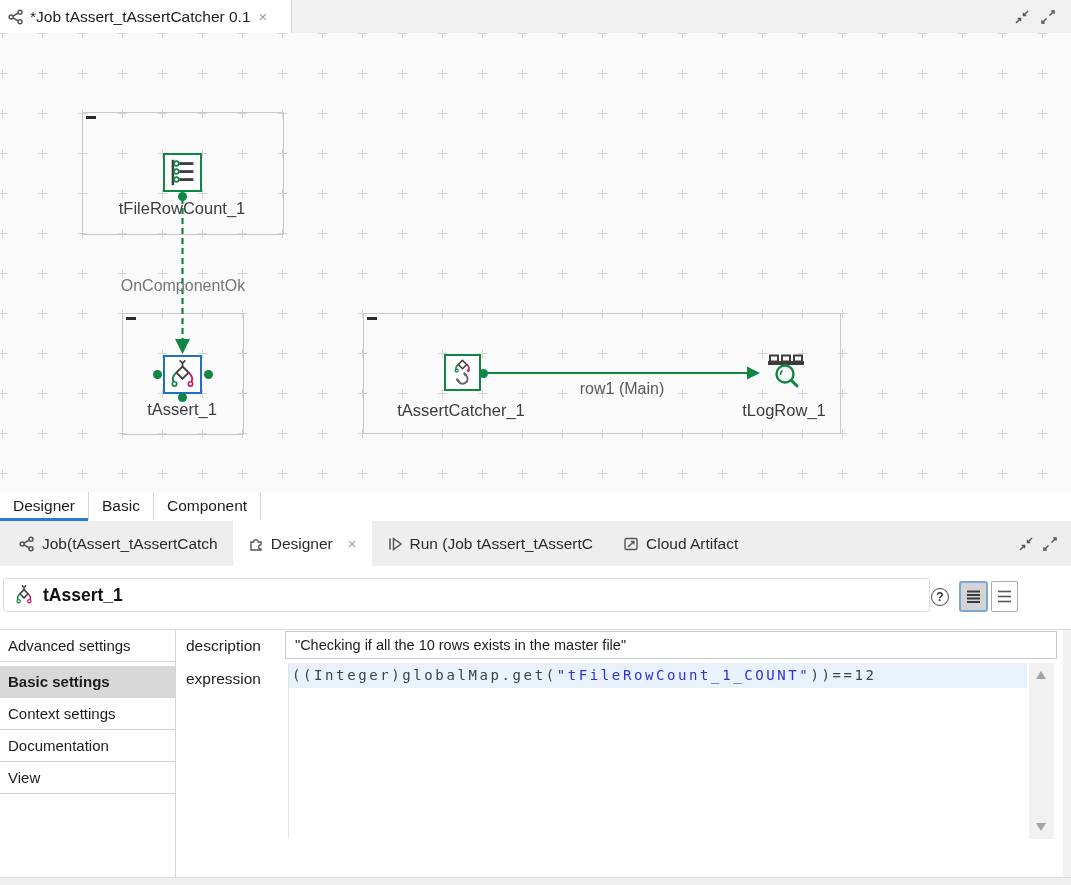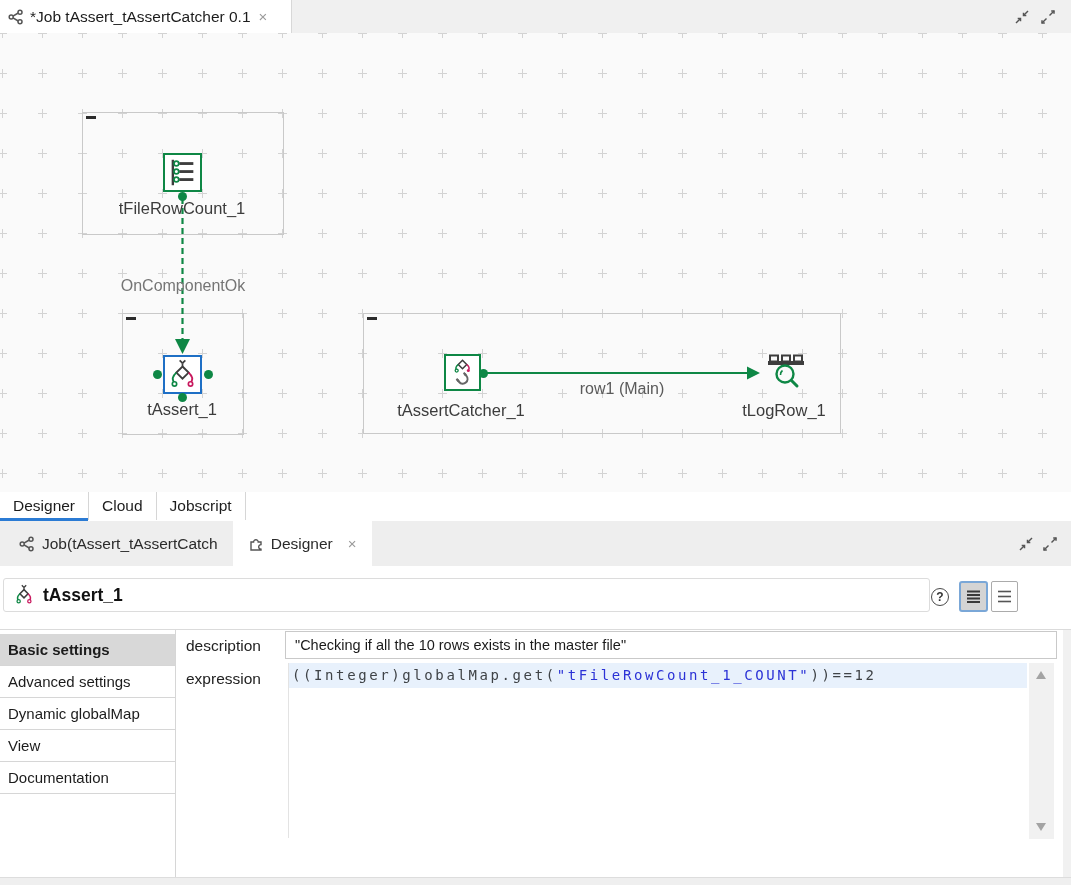--- a/index.html
+++ b/index.html
@@ -534,24 +534,24 @@
     </div>
     <div class="clabel" style="left:784px; top:368px;">tLogRow_1</div>
   </div>
 
   <div class="dtabs">
     <div class="dtab">
       <span>Designer</span>
       <span class="underline"></span>
     </div>
     <div class="dtab">
-      <span>Cloud</span>
+      <span>Basic</span>
     </div>
     <div class="dtab">
-      <span>Jobscript</span>
+      <span>Component</span>
     </div>
   </div>
 
   <div class="ptabbar">
     <div class="ptab">
       <span style="display:flex;">
         <svg width="16" height="16" viewBox="0 0 16 16" fill="none" stroke="#555" stroke-width="1.5">
           <circle cx="3.2" cy="8" r="2"></circle>
             <circle cx="12" cy="3.2" r="2"></circle>
             <circle cx="12" cy="12.8" r="2"></circle>
@@ -562,20 +562,39 @@
       <span>Job(tAssert_tAssertCatch</span>
     </div>
     <div class="ptab active">
       <span style="display:flex;">
         <svg width="16" height="16" viewBox="0 0 16 16" fill="none" stroke="#555" stroke-width="1.4">
           <path d="M3,6 h2.6 a2.3,2.3 0 1 1 4.6,0 H13 v2.6 a2.3,2.3 0 1 0 0,4.6 V14 H3 z"></path>
         </svg>
       </span>
       <span>Designer</span>
       <span class="tabclose">×</span>
+    </div>
+    <div class="ptab">
+      <span style="display:flex;">
+        <svg width="16" height="16" viewBox="0 0 16 16" fill="none" stroke="#555" stroke-width="1.5">
+          <line x1="3" y1="2.5" x2="3" y2="13.5"></line>
+          <polygon points="6.5,2.5 14,8 6.5,13.5"></polygon>
+        </svg>
+      </span>
+      <span>Run (Job tAssert_tAssertC</span>
+    </div>
+    <div class="ptab">
+      <span style="display:flex;">
+        <svg width="16" height="16" viewBox="0 0 16 16" fill="none" stroke="#555" stroke-width="1.4">
+          <rect x="2" y="2.5" width="12" height="11" rx="1.5"></rect>
+          <line x1="5" y1="11" x2="10.8" y2="5.4"></line>
+          <polyline points="7.8,5.4 10.8,5.4 10.8,8.4"></polyline>
+        </svg>
+      </span>
+      <span>Cloud Artifact</span>
     </div>
     <span class="pwinctl" style="right:36px;">
       <svg width="18" height="18" viewBox="0 0 18 18" fill="none" stroke="#555" stroke-width="1.5">
         <line x1="15" y1="3" x2="10.5" y2="7.5"></line>
           <polyline points="10.5,4.7 10.5,7.5 13.3,7.5"></polyline>
         <line x1="3" y1="15" x2="7.5" y2="10.5"></line>
           <polyline points="7.5,13.3 7.5,10.5 4.7,10.5"></polyline>
       </svg>
     </span>
     <span class="pwinctl" style="right:12px;">
@@ -617,25 +636,25 @@
     <span class="toggle2">
       <svg width="17" height="17" viewBox="0 0 17 17" stroke="#555" stroke-width="1.6">
         <line x1="2" y1="3.5" x2="15" y2="3.5"></line>
           <line x1="2" y1="8.5" x2="15" y2="8.5"></line>
         <line x1="2" y1="13.5" x2="15" y2="13.5"></line>
       </svg>
     </span>
     <div class="phead-sep"></div>
 
     <div class="sidebar">
+      <div class="srow">Advanced settings</div>
       <div class="srow first selected">Basic settings</div>
-      <div class="srow">Advanced settings</div>
-      <div class="srow">Dynamic globalMap</div>
+      <div class="srow">Context settings</div>
+      <div class="srow">Documentation</div>
       <div class="srow">View</div>
-      <div class="srow">Documentation</div>
     </div>
 
     <span class="flabel" style="left:186px; top:71px;">description</span>
     <input class="desc-input" type="text" value="&quot;Checking if all the 10 rows exists in the master file&quot;" style="">
 
     <span class="flabel" style="left:186px; top:104px;">expression</span>
     <div class="expr-editor">
       <div class="expr-line"><span>((Integer)globalMap.get(</span><span class="expr-str">"tFileRowCount_1_COUNT"</span><span>))==12</span></div>
     </div>
     <div class="expr-scrollbar">

